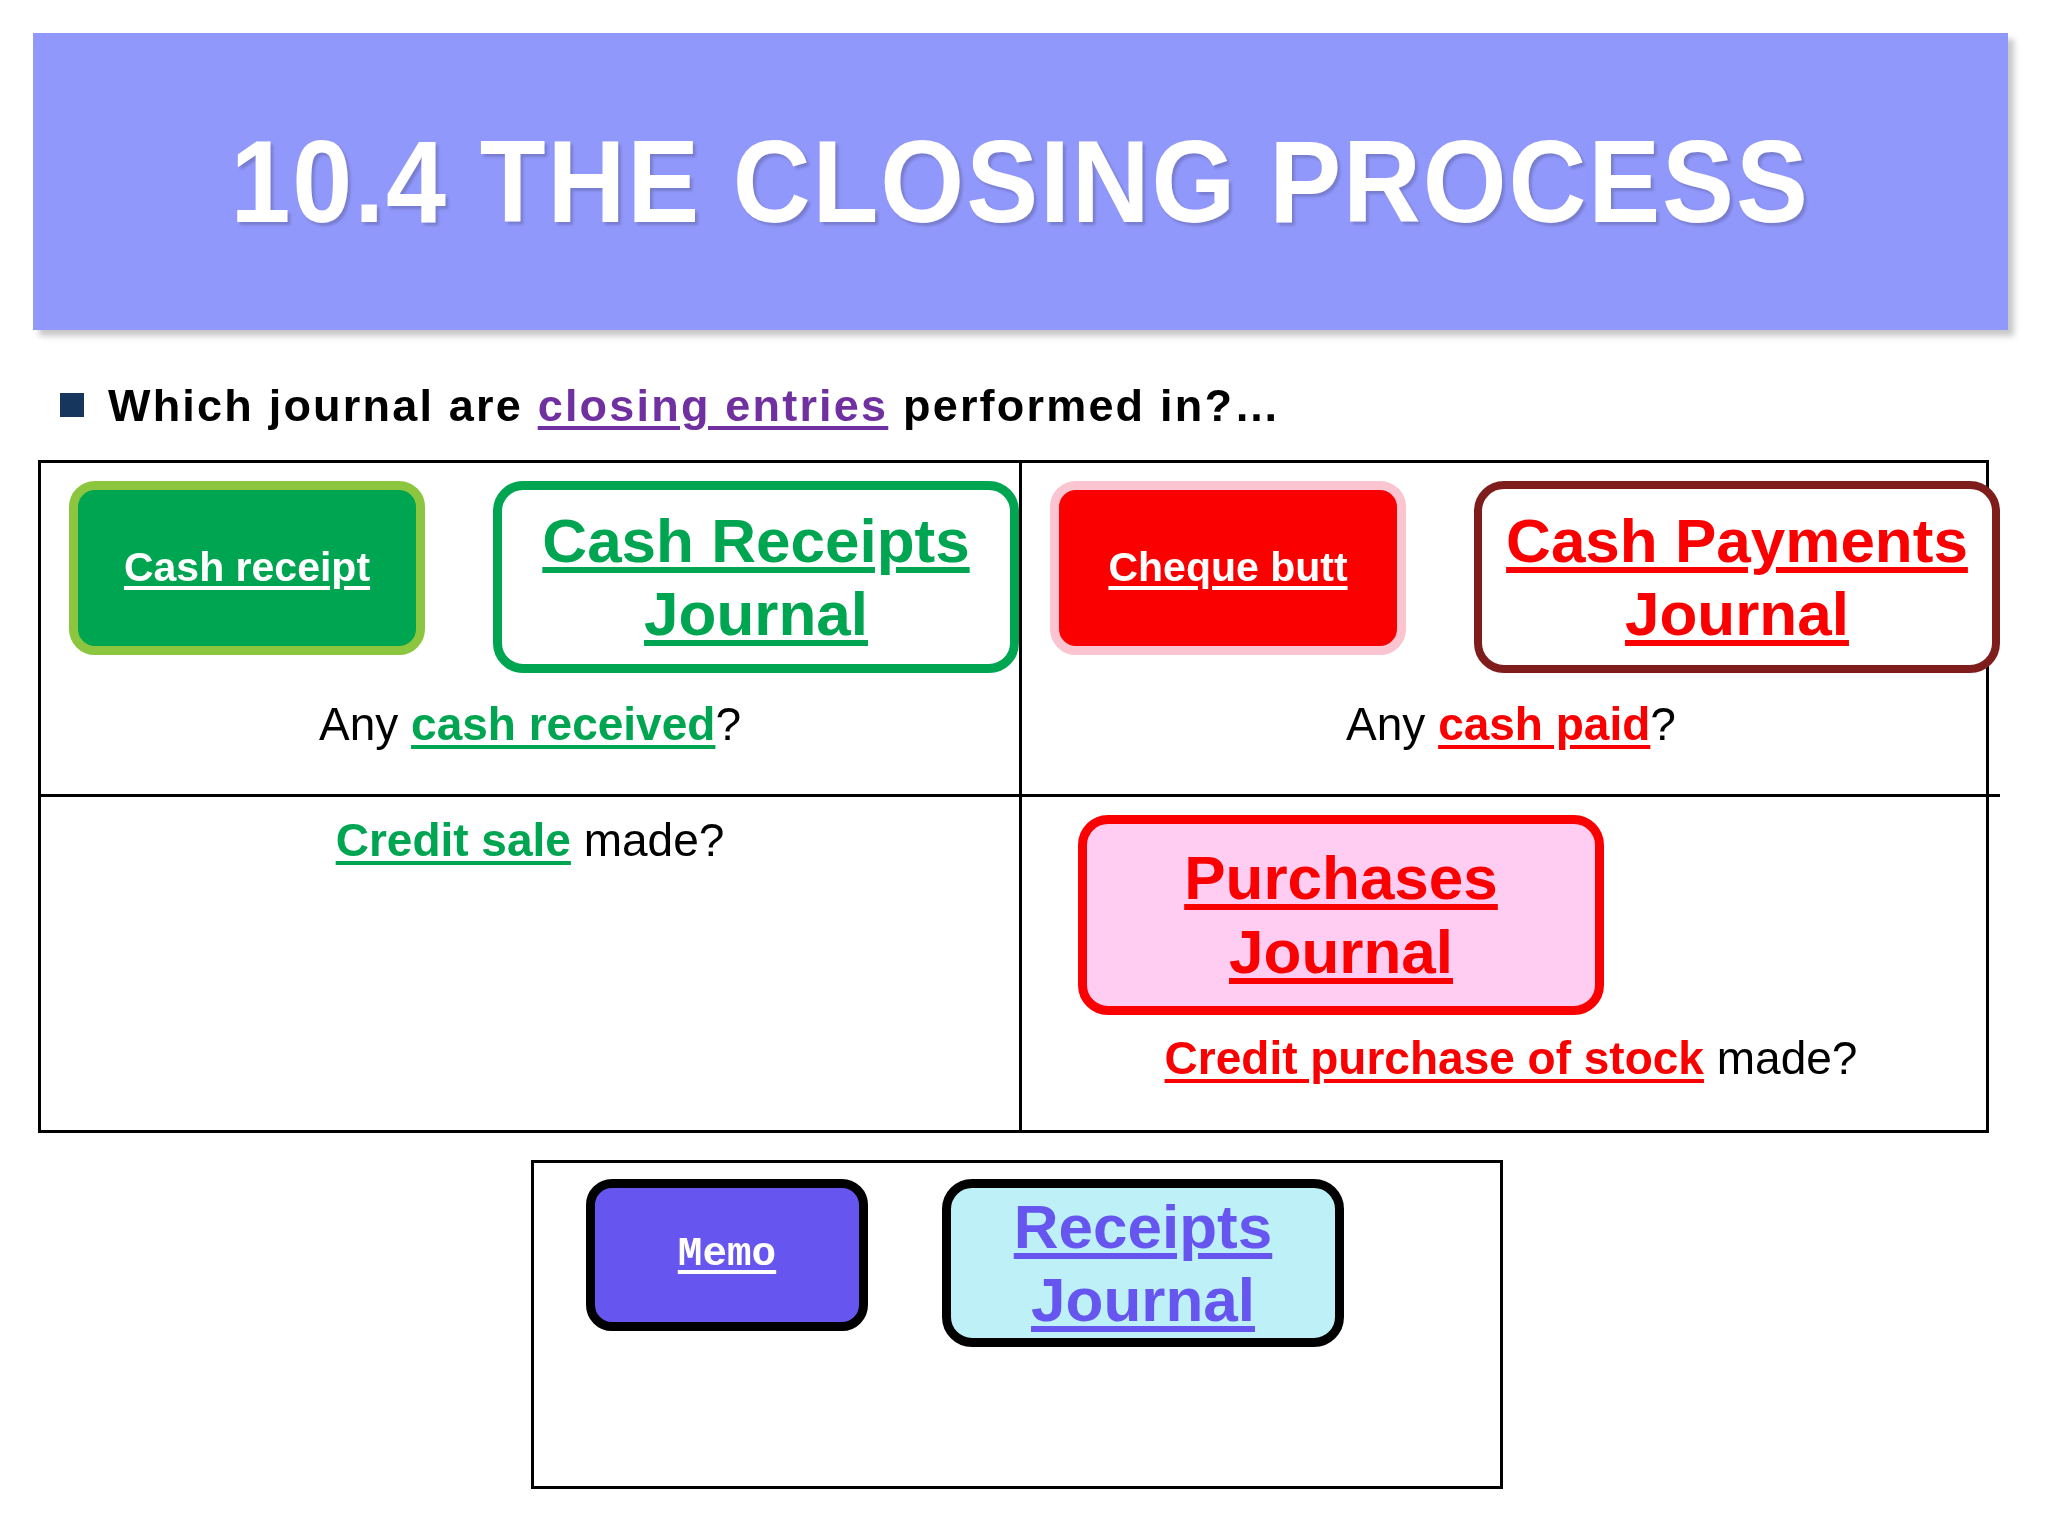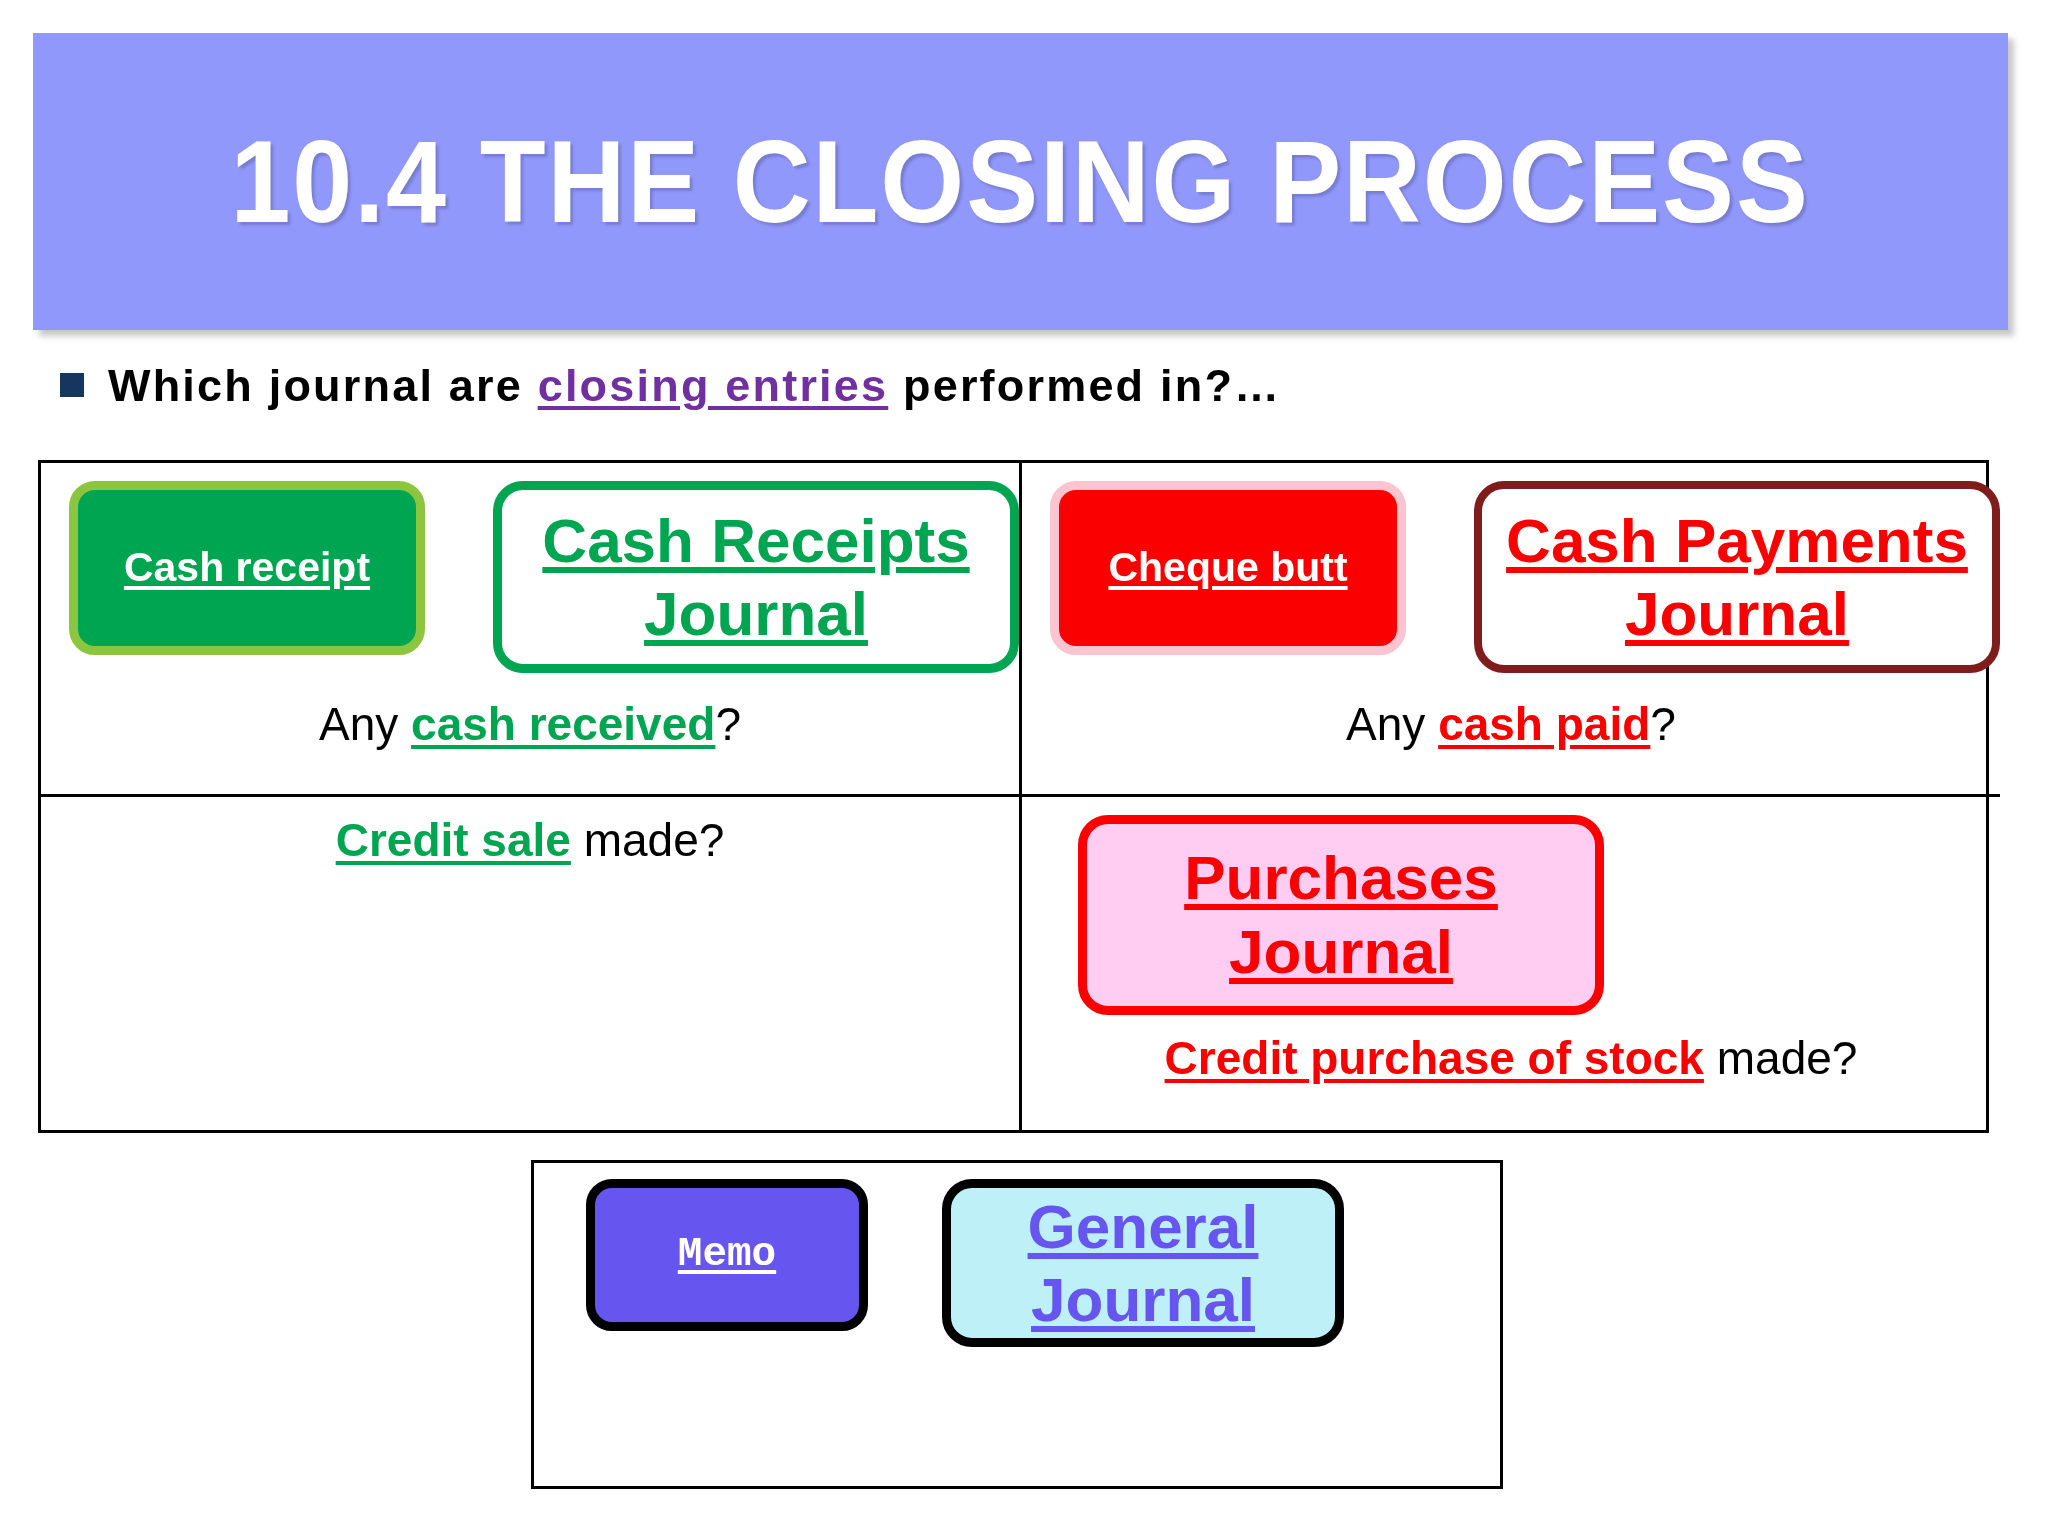--- a/index.html
+++ b/index.html
@@ -23,21 +23,21 @@
     font-size:116px;
     letter-spacing:2px;
     line-height:1;
     transform:scaleX(0.93);
     white-space:nowrap;
     text-shadow:3px 3px 3px rgba(0,0,0,0.18);
   }
 
   
   .bullet-row{
-    position:absolute;left:60px;top:348px;width:1900px;height:74px;
+    position:absolute;left:60px;top:368px;width:1900px;height:74px;
     display:flex;align-items:center;
   }
   .bullet-marker{
     width:24px;height:24px;background:#17365D;flex:0 0 auto;margin-right:24px;
   }
   .bullet-text{
     font-size:45px;font-weight:bold;color:#000000;letter-spacing:2.2px;
     white-space:nowrap;line-height:1;
     font-family:"Liberation Sans", sans-serif;
   }
@@ -175,16 +175,16 @@
   </div>
 
 </div>
 
 <div class="bottom-box">
   <div class="row-boxes">
     <div class="src-box sk-memo" style="width:282px;height:152px;">
       <span class="u">Memo</span>
     </div>
     <div class="jrn-box sk-gj" style="width:402px;margin-left:34px;height:168px;">
-      <span class="u">General Journal</span>
+      <span class="u">Receipts Journal</span>
     </div>
   </div>
 </div>
 
 </body></html>

